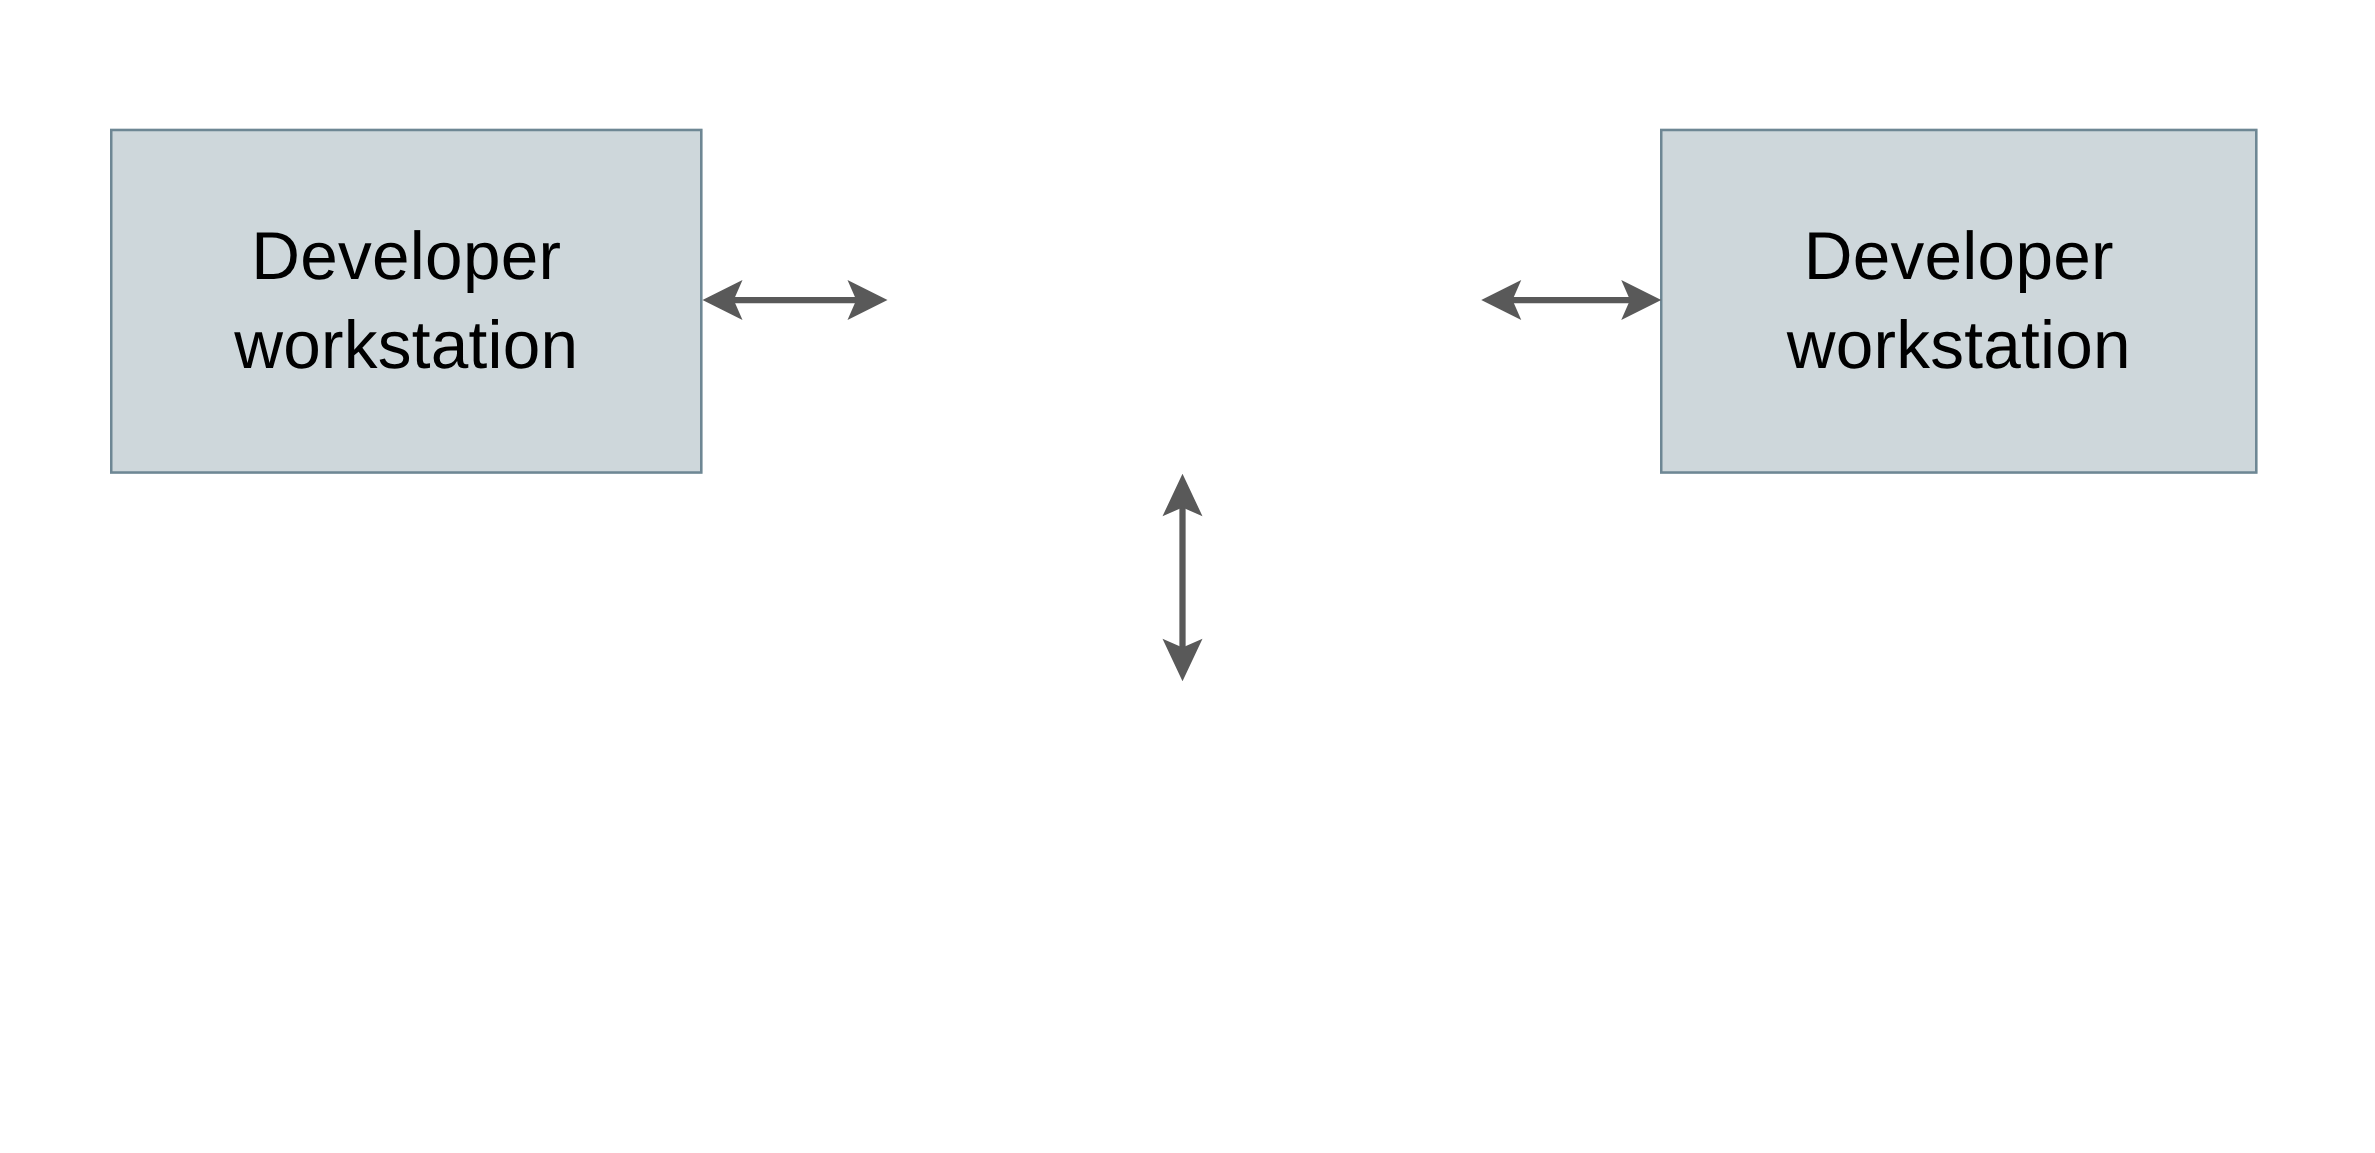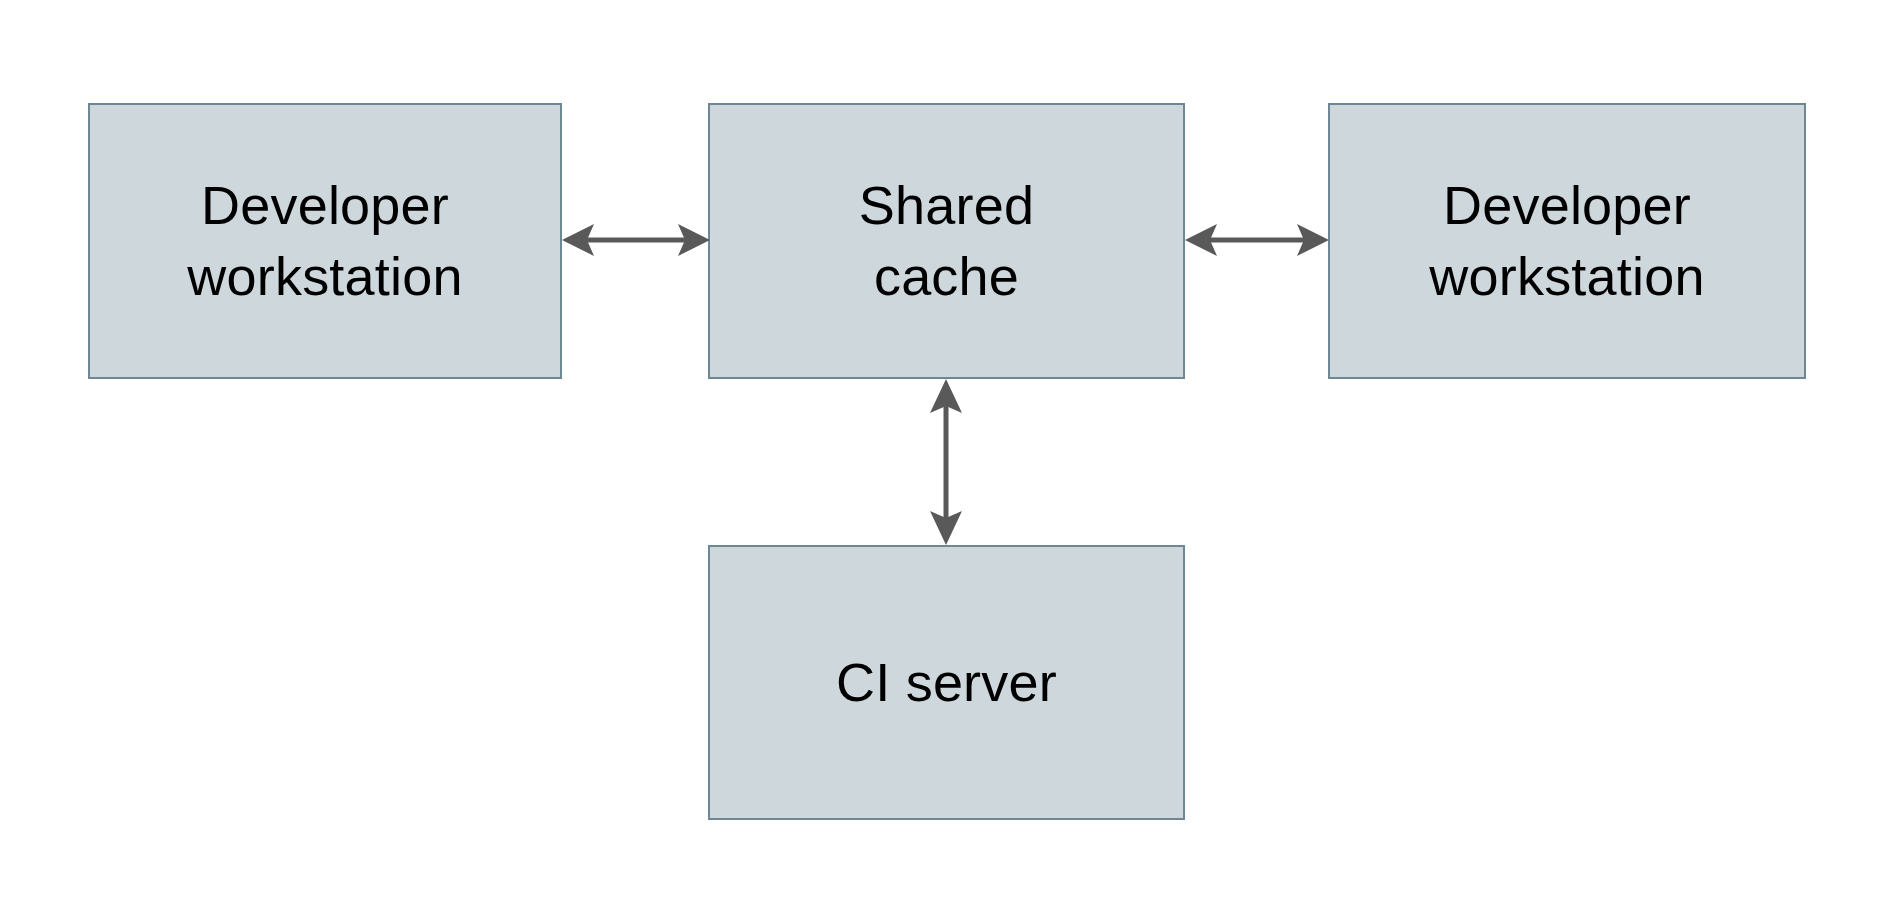--- a/index.html
+++ b/index.html
@@ -58,33 +58,26 @@
 </head>
 <body>
 
 <div id="canvas">
 
   <div class="node" id="node-dev-left">
     <span class="node-label">Developer
 workstation</span>
   </div>
 
-  <div class="node" id="node-shared">
-    <span class="node-label">Shared
-cache</span>
-  </div>
 
   <div class="node" id="node-dev-right">
     <span class="node-label">Developer
 workstation</span>
   </div>
 
-  <div class="node" id="node-ci">
-    <span class="node-label">CI server</span>
-  </div>
 
   <div class="connector" id="edge-left">
     <svg width="152" height="60" viewBox="0 0 152 60">
       <line x1="26" y1="30" x2="126" y2="30" stroke="#595959" stroke-width="5"></line>
       <path d="M 2 30 L 34 14 L 27 30 L 34 46 Z" fill="#595959"></path>
       <path d="M 150 30 L 118 14 L 125 30 L 118 46 Z" fill="#595959"></path>
     </svg>
   </div>
 
   <div class="connector" id="edge-right">

